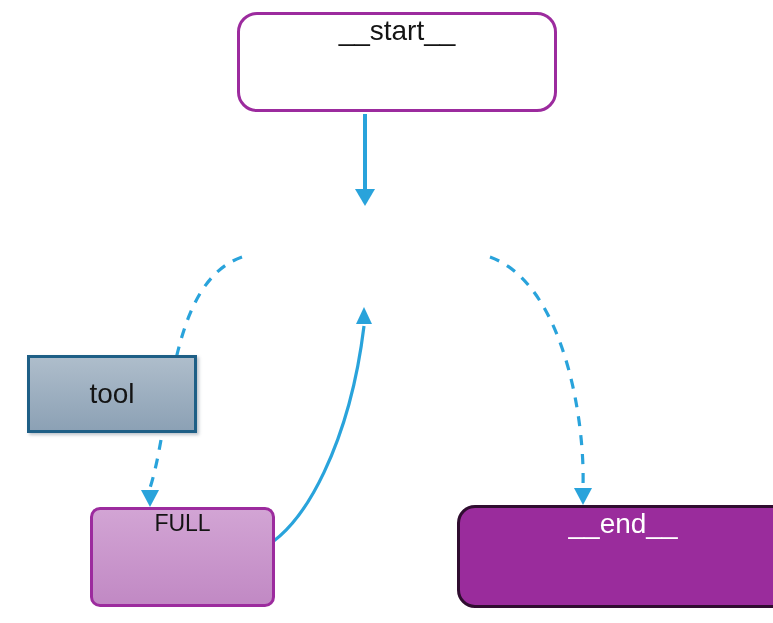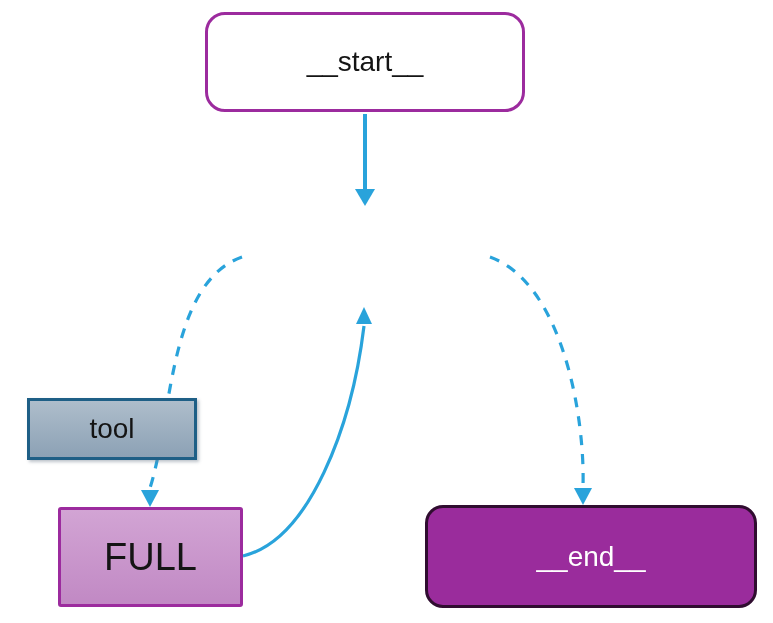--- a/index.html
+++ b/index.html
@@ -30,25 +30,26 @@
   .edge.thick { stroke-width: 4; }
   .edge.dashed { stroke-dasharray: 10 9; }
   .arrowhead {
     fill: var(--edge_blue);
     stroke: none;
   }
   .node {
     position: absolute;
     box-sizing: border-box;
     display: flex;
-    align-items: center;
+    align-items: flex-start;
     justify-content: center;
     z-index: 2;
     color: #141414;
     text-align: center;
+    margin-left: 32px;
   }
   .node-start {
     left: 205px; top: 12px;
     width: 320px; height: 100px;
     background: #ffffff;
     border: 3.5px solid var(--node_border_purple);
     border-radius: 20px;
     font-size: 28px;
   }
   .node-agent {
@@ -57,22 +58,22 @@
     background: linear-gradient(180deg, var(--node_fill_light_top), var(--node_fill_light_bottom));
     border: 3px solid var(--node_border_purple);
     border-radius: 15px;
     font-size: 31px;
   }
   .node-full {
     left: 58px; top: 507px;
     width: 185px; height: 100px;
     background: linear-gradient(180deg, var(--node_fill_light_top), var(--node_fill_light_bottom));
     border: 3px solid var(--node_border_purple);
-    border-radius: 3px;
-    font-size: 38px;
+    border-radius: 10px;
+    font-size: 23px;
   }
   .node-end {
     left: 425px; top: 505px;
     width: 332px; height: 103px;
     background: var(--end_fill);
     border: 3.5px solid var(--end_border);
     border-radius: 18px;
     font-size: 28px;
     color: #ffffff;
   }
@@ -84,21 +85,21 @@
     justify-content: center;
     z-index: 2;
     background: linear-gradient(180deg, var(--label_fill_top), var(--label_fill_bottom));
     border: 3px solid var(--label_border);
     font-size: 28px;
     color: #141414;
     box-shadow: 2px 2px 3px rgba(110, 125, 140, 0.45);
   }
   .label-tool {
     left: 27px; top: 355px;
-    width: 170px; height: 62px; margin-top: 43px;
+    width: 170px; height: 78px;
   }
   .label-end {
     left: 535px; top: 355px;
     width: 128px; height: 62px;
   }
 </style>
 </head>
 <body>
 
 <div class="canvas">

